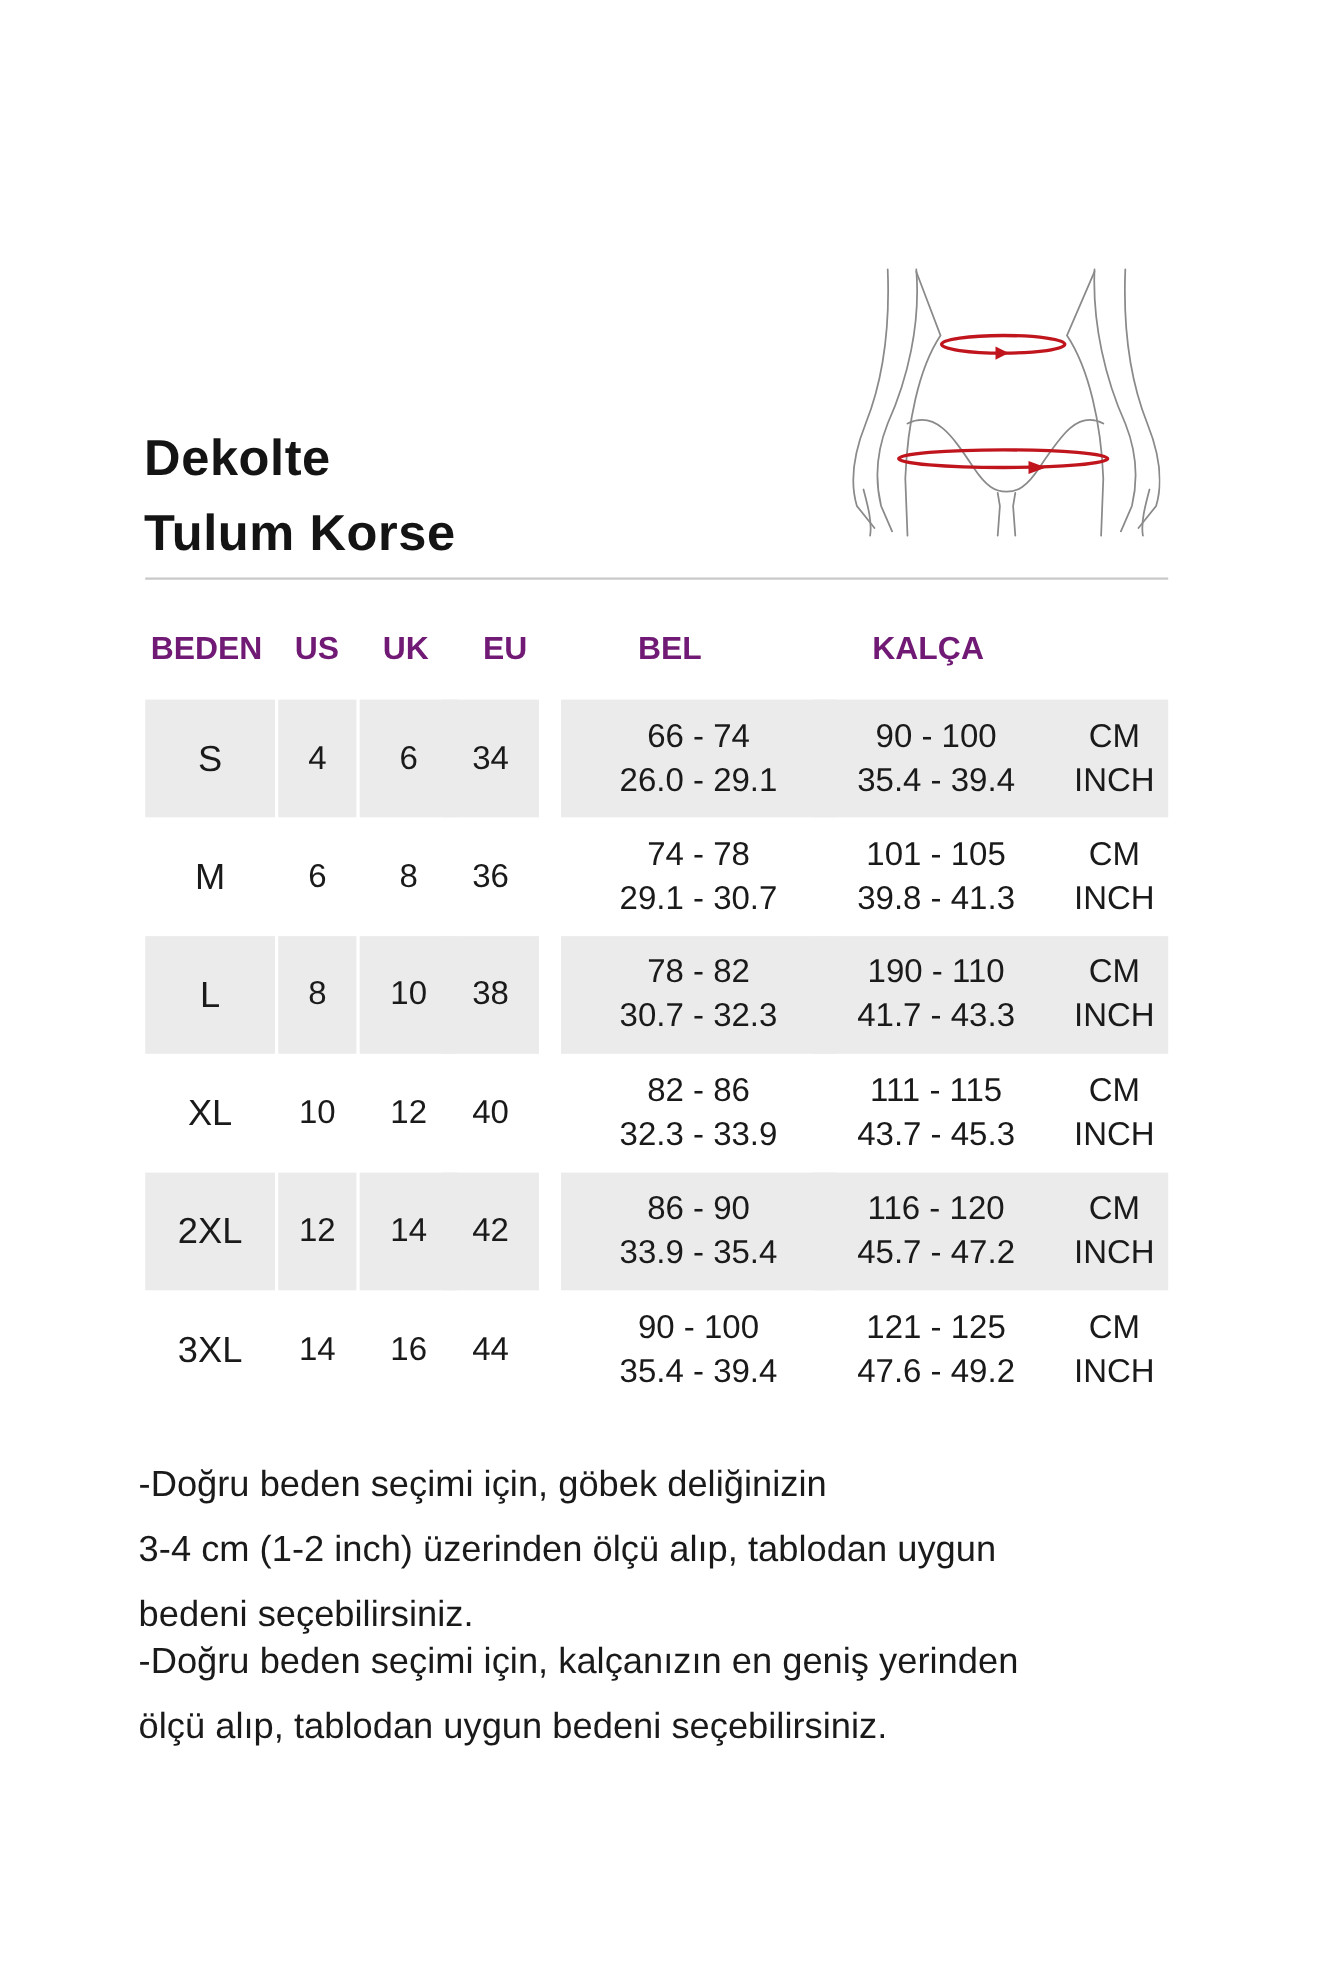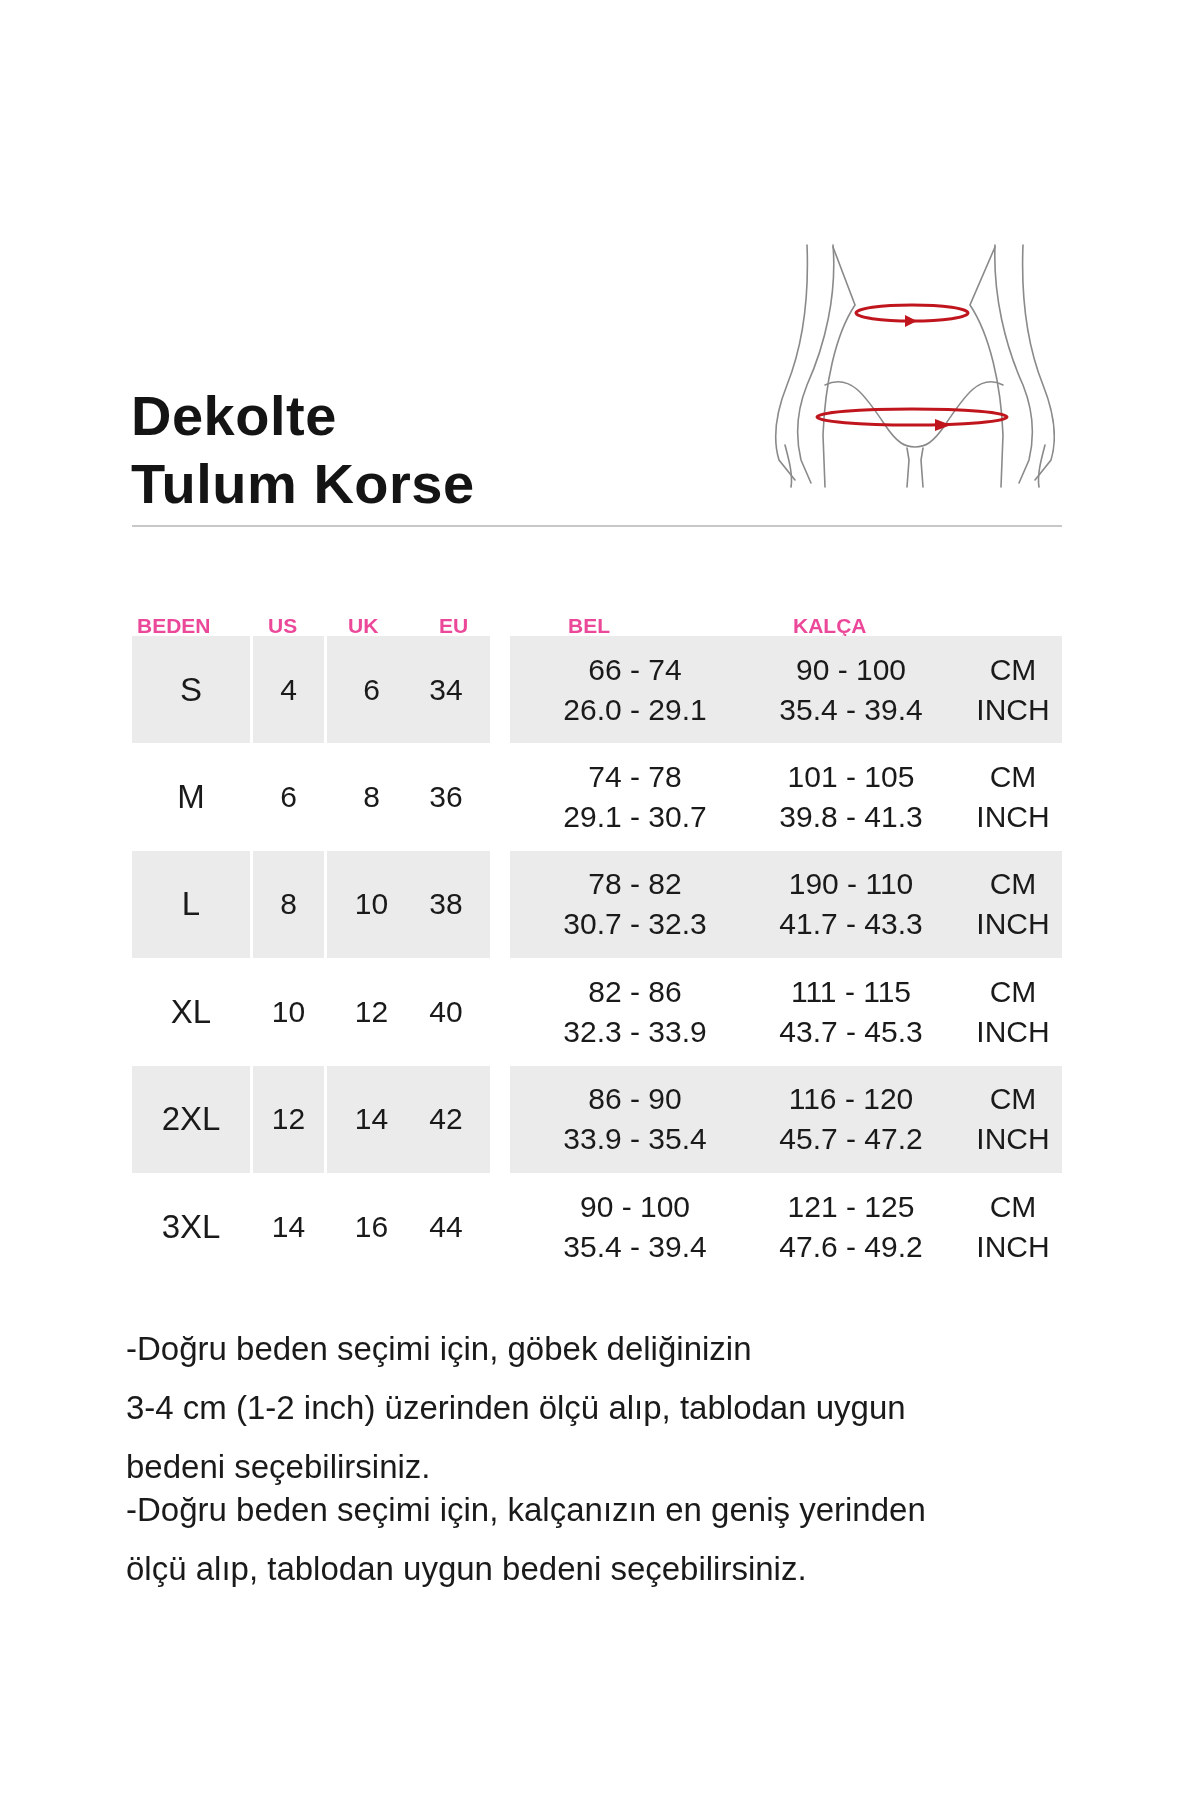--- a/index.html
+++ b/index.html
@@ -1,22 +1,22 @@
 <!DOCTYPE html>
 <html><head>
 <meta charset="utf-8">
 <style>
   html, body { margin:0; padding:0; }
   body { width:1200px; height:1800px; background:#ffffff; position:relative; overflow:hidden;
          font-family:"Liberation Sans", "DejaVu Sans", sans-serif; color:#1a1a1a; }
-  .title { position:absolute; left:131px; top:382px; font-size:56px; font-weight:bold; line-height:68px; letter-spacing:0.5px; color:#141414; margin:0; }
+  .title { position:absolute; left:131px; top:382px; font-size:46px; font-weight:bold; line-height:68px; letter-spacing:0.5px; color:#141414; margin:0; }
   .divider { position:absolute; left:132px; top:525px; width:930px; height:2px; background:#c8c8c8; }
   .figure { position:absolute; left:765px; top:235px; width:290px; height:255px; }
   .thead { position:absolute; top:574px; left:0; width:1200px; height:40px; }
-  .thead span { position:absolute; font-size:21px; font-weight:bold; color:#ec4899; top:0;margin-top:40px; }
+  .thead span { position:absolute; font-size:29px; font-weight:bold; color:#701a75; top:0; }
   .table { position:absolute; left:132px; top:636px; width:930px; }
   .row { position:relative; height:107.4px; }
   .row.gray .cell { background:#ebebeb; }
   .cell { position:absolute; top:0; height:100%; display:flex; align-items:center; justify-content:center;
           font-size:30px; color:#1a1a1a; text-align:center; line-height:40px; }
   .cell.two { flex-direction:column; }
   .c-size { left:0; width:118px; font-size:33px; }
   .c-us { left:121px; width:71px; }
   .c-uk { left:195px; width:89px; }
   .c-eu { left:270px; width:88px; }
@@ -68,21 +68,21 @@
   </svg>
 </div>
 
 <div class="divider"></div>
 
 <div class="thead">
   <span style="left:137px">BEDEN</span>
   <span style="left:268px">US</span>
   <span style="left:348px">UK</span>
   <span style="left:439px">EU</span>
-  <span style="left:568px">BEL</span>
+  <span style="left:580px">BEL</span>
   <span style="left:793px">KALÇA</span>
 </div>
 
 <div class="table" id="size-table">
     <div class="row gray">
       <div class="cell c-size">S</div>
       <div class="cell c-us">4</div>
       <div class="cell c-uk">6</div>
       <div class="cell c-eu">34</div>
       <div class="cell two c-bel">

